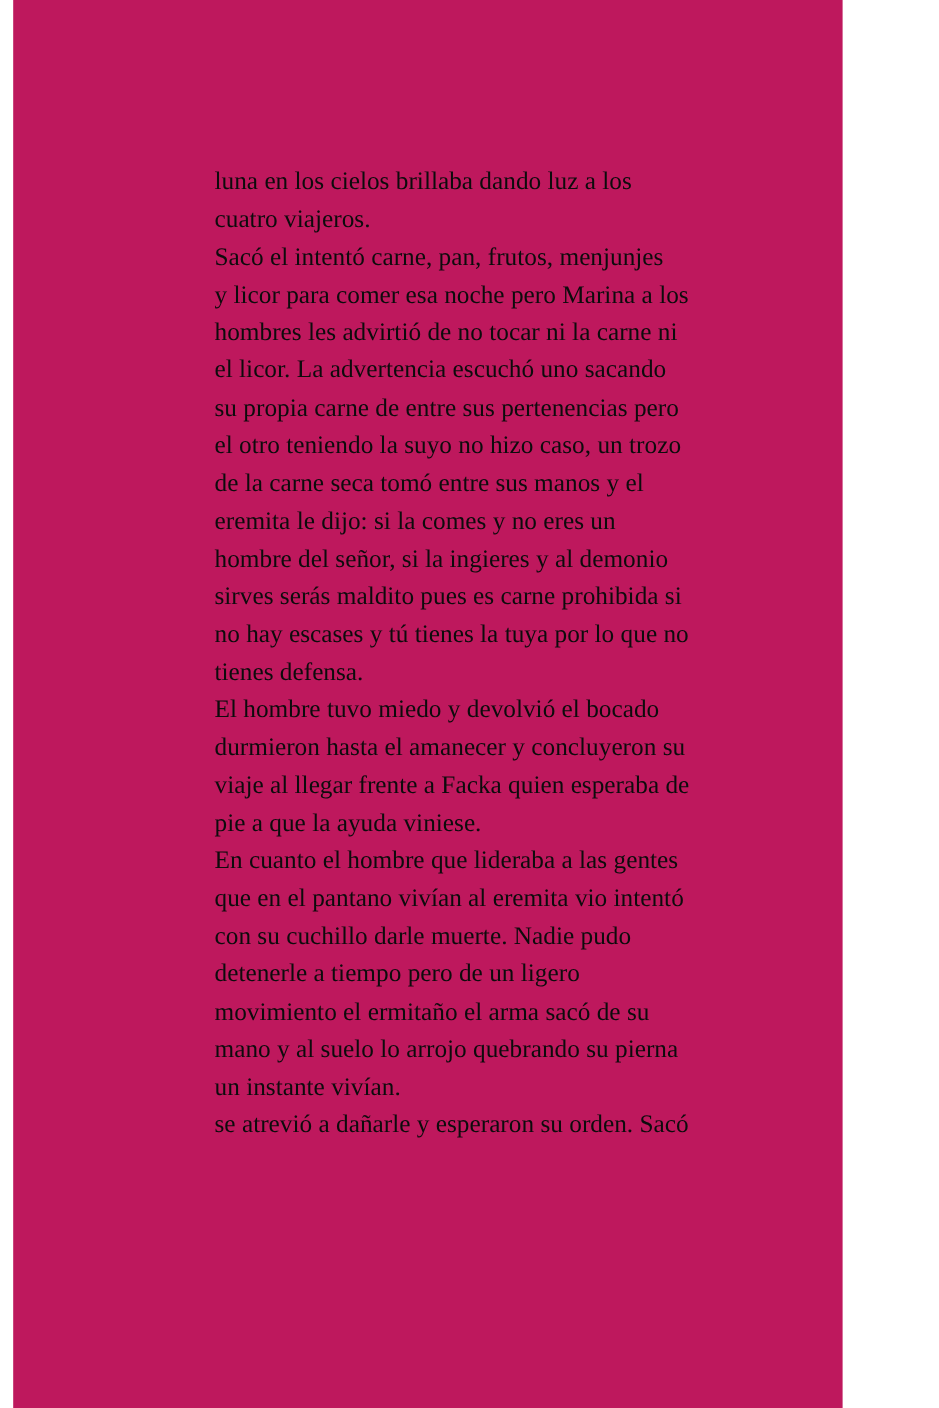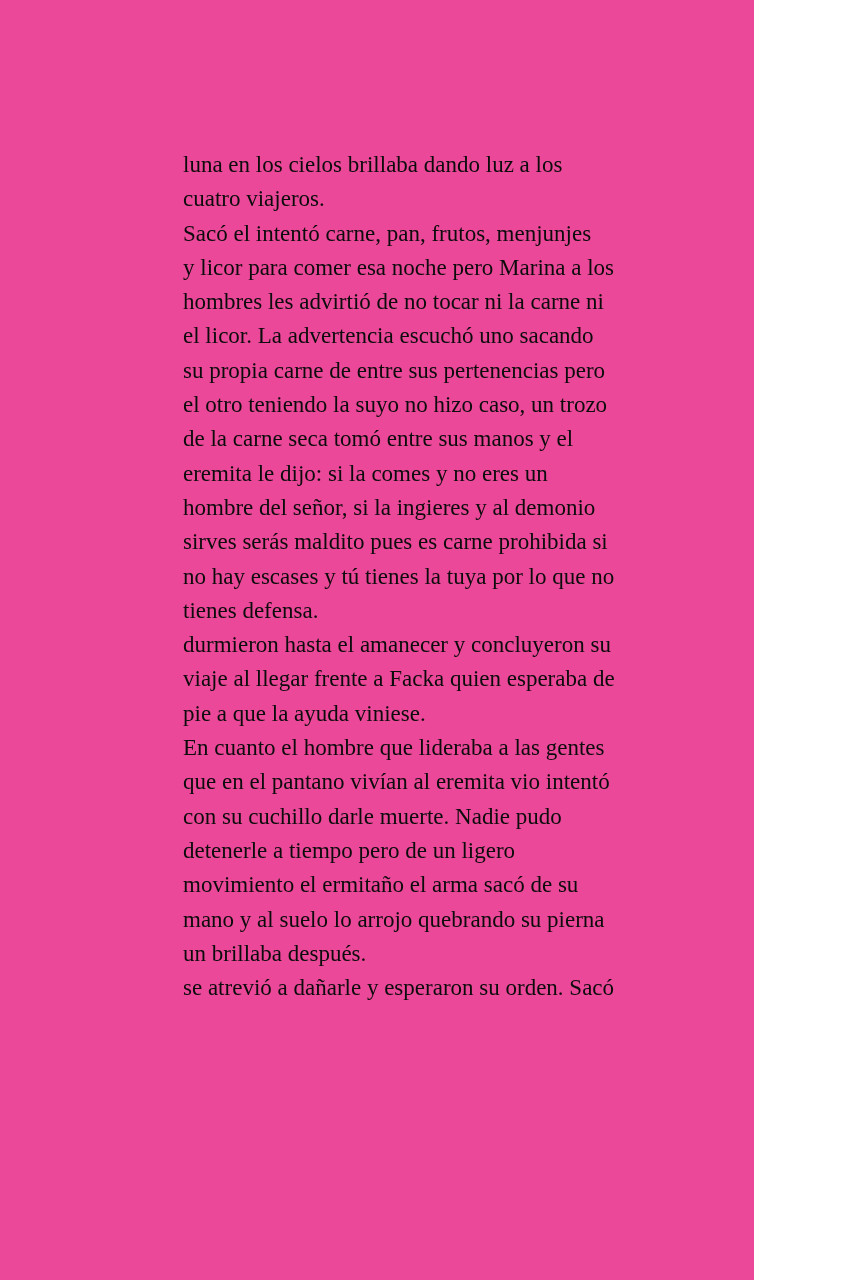--- a/index.html
+++ b/index.html
@@ -8,25 +8,25 @@
   }
   body {
     width: 854px;
     height: 1280px;
     background: #ffffff;
     overflow: hidden;
     position: relative;
   }
   .page {
     position: absolute;
-    left: 0;
+    left: 12px;
     top: 0;
     width: 754px;
     height: 1280px;
-    background: #ec4899;
+    background: #be185d;
   }
   .text-block {
     position: absolute;
     left: 183px;
     top: 148px;
     width: 505px;
     font-family: "Liberation Serif", "DejaVu Serif", serif;
     font-size: 23px;
     line-height: 34.3px;
     color: #0c0c0c;
@@ -49,25 +49,26 @@
     <div class="line">hombres les advirtió de no tocar ni la carne ni</div>
     <div class="line">el licor. La advertencia escuchó uno sacando</div>
     <div class="line">su propia carne de entre sus pertenencias pero</div>
     <div class="line">el otro teniendo la suyo no hizo caso, un trozo</div>
     <div class="line">de la carne seca tomó entre sus manos y el</div>
     <div class="line">eremita le dijo: si la comes y no eres un</div>
     <div class="line">hombre del señor, si la ingieres y al demonio</div>
     <div class="line">sirves serás maldito pues es carne prohibida si</div>
     <div class="line">no hay escases y tú tienes la tuya por lo que no</div>
     <div class="line">tienes defensa.</div>
+    <div class="line">El hombre tuvo miedo y devolvió el bocado</div>
     <div class="line">durmieron hasta el amanecer y concluyeron su</div>
     <div class="line">viaje al llegar frente a Facka quien esperaba de</div>
     <div class="line">pie a que la ayuda viniese.</div>
     <div class="line">En cuanto el hombre que lideraba a las gentes</div>
     <div class="line">que en el pantano vivían al eremita vio intentó</div>
     <div class="line">con su cuchillo darle muerte. Nadie pudo</div>
     <div class="line">detenerle a tiempo pero de un ligero</div>
     <div class="line">movimiento el ermitaño el arma sacó de su</div>
     <div class="line">mano y al suelo lo arrojo quebrando su pierna</div>
-    <div class="line">un brillaba después.</div>
+    <div class="line">un instante vivían.</div>
     <div class="line">se atrevió a dañarle y esperaron su orden. Sacó</div>
   </div>
 </div>
 
 </body></html>

